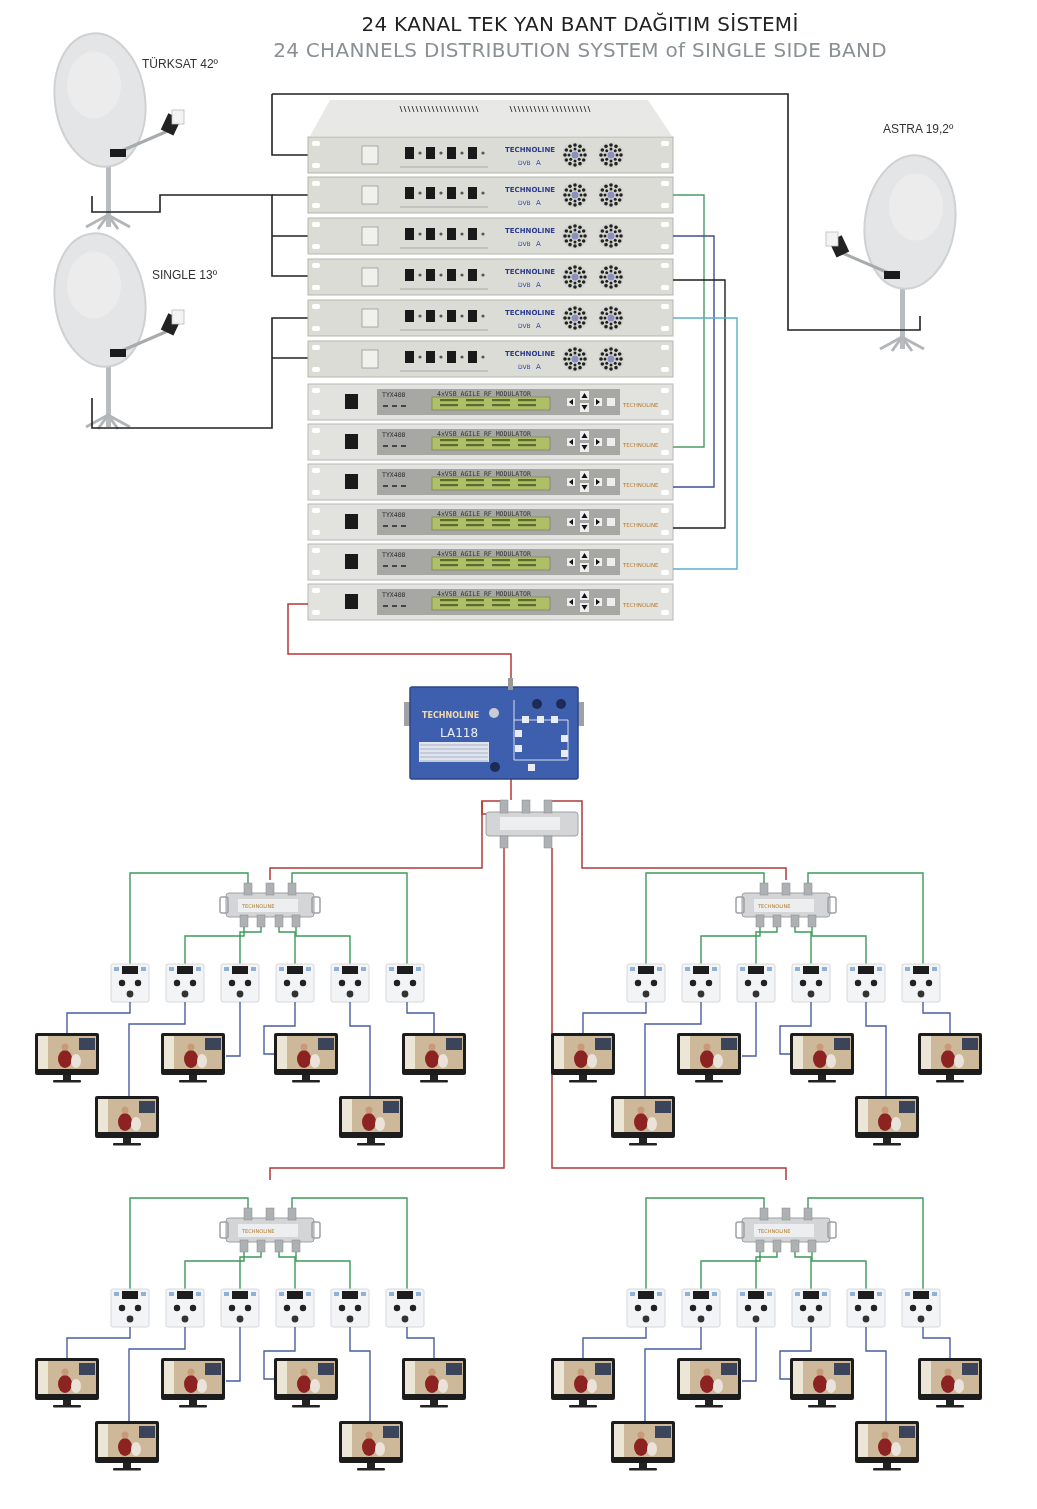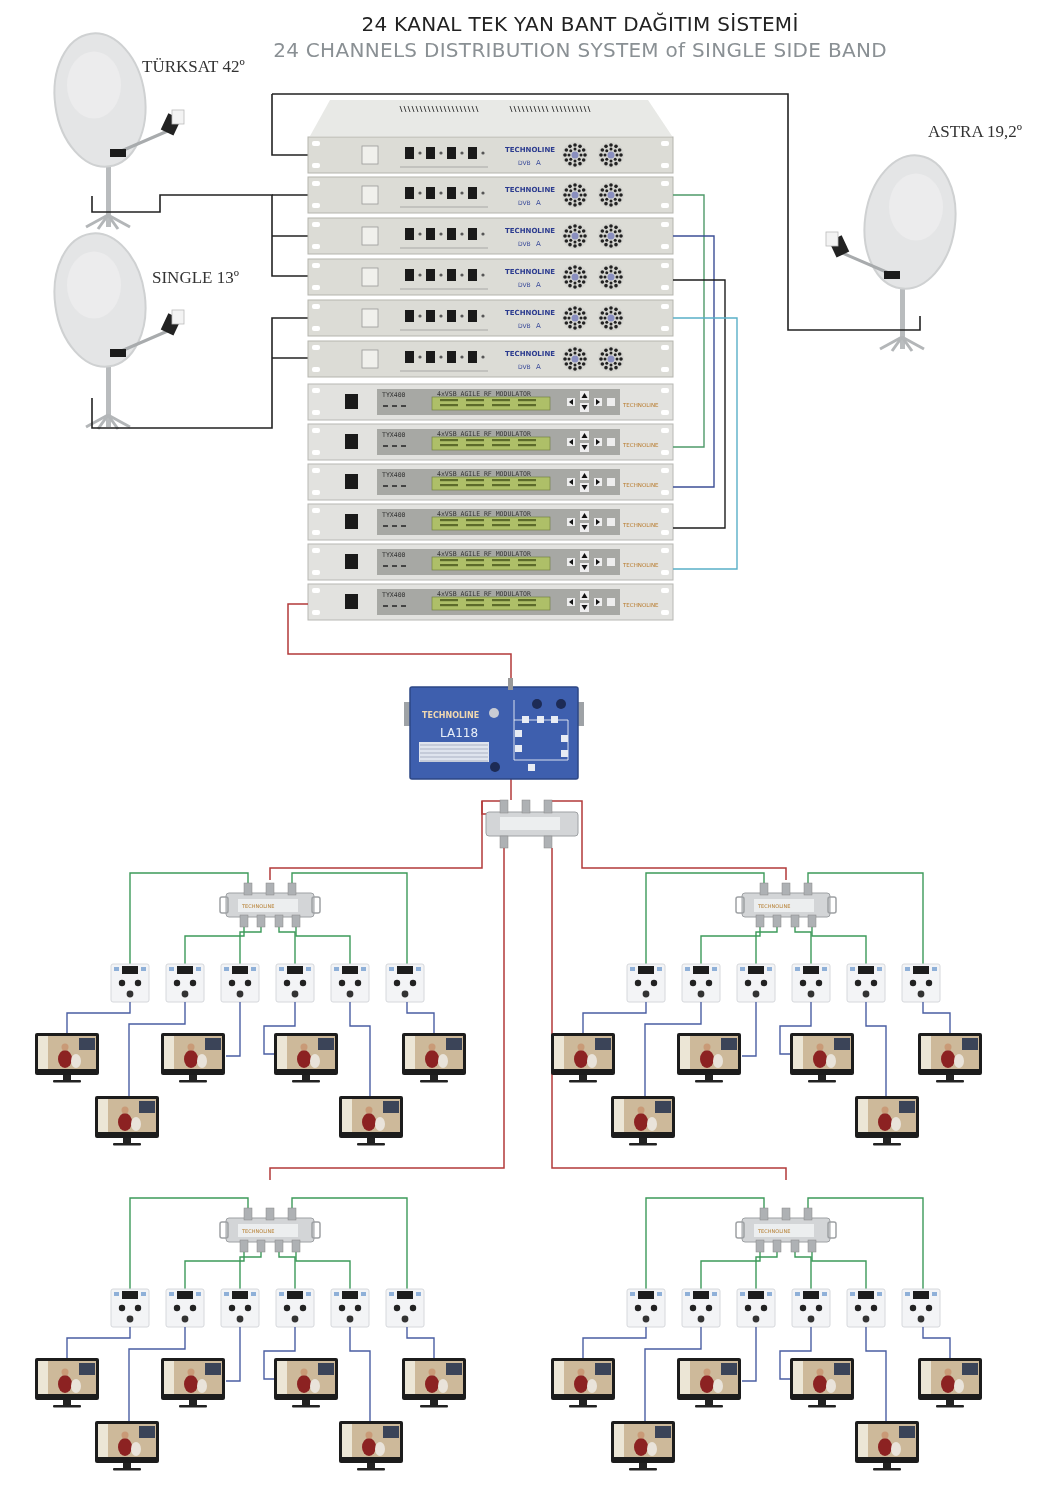--- a/index.html
+++ b/index.html
@@ -1,20 +1,20 @@
 <!DOCTYPE html>
 <html><head>
 <meta charset="utf-8">
 <style>
   html, body { margin:0; padding:0; background:#ffffff; }
   body { width:1037px; height:1509px; position:relative; overflow:hidden; font-family:"DejaVu Sans", sans-serif; }
   #title { position:absolute; left:0; top:12px; width:1160px; text-align:center; font-family:"DejaVu Sans", sans-serif; }
   #title .t1 { font-size:20px; color:#222; letter-spacing:0.3px; }
   #title .t2 { font-size:20px; color:#8a9094; margin-top:2px; letter-spacing:0.3px; }
-  .sat-label { position:absolute; font-size:17px; color:#333; font-family:Liberation Serif, serif; }
+  .sat-label { position:absolute; font-size:12px; color:#333; font-family:Liberation Sans, sans-serif; }
   svg#diagram { position:absolute; left:0; top:0; }
 </style>
 </head>
 <body>
 
 <div id="title">
   <div class="t1">24 KANAL TEK YAN BANT DAĞITIM SİSTEMİ</div>
   <div class="t2">24 CHANNELS DISTRIBUTION SYSTEM  of SINGLE SIDE BAND</div>
 </div>
 
@@ -1332,13 +1332,13 @@
         <circle cx="885" cy="1435" r="3.5" fill="#c99a77"></circle>
         <ellipse cx="896" cy="1449" rx="5" ry="7" fill="#e9e3da"></ellipse>
         <rect x="883" y="1463" width="8" height="5" fill="#222"></rect>
         <rect x="873" y="1468" width="28" height="2.5" fill="#222" rx="1"></rect>
       </g>
     </g>
   </svg>
 
 <div class="sat-label" style="left:142px;top:57px;">TÜRKSAT 42º</div>
 <div class="sat-label" style="left:152px;top:268px;">SINGLE 13º</div>
-<div class="sat-label" style="left:883px;top:122px;margin-left:45px;">ASTRA 19,2º</div>
+<div class="sat-label" style="left:883px;top:122px;">ASTRA 19,2º</div>
 
 </body></html>

